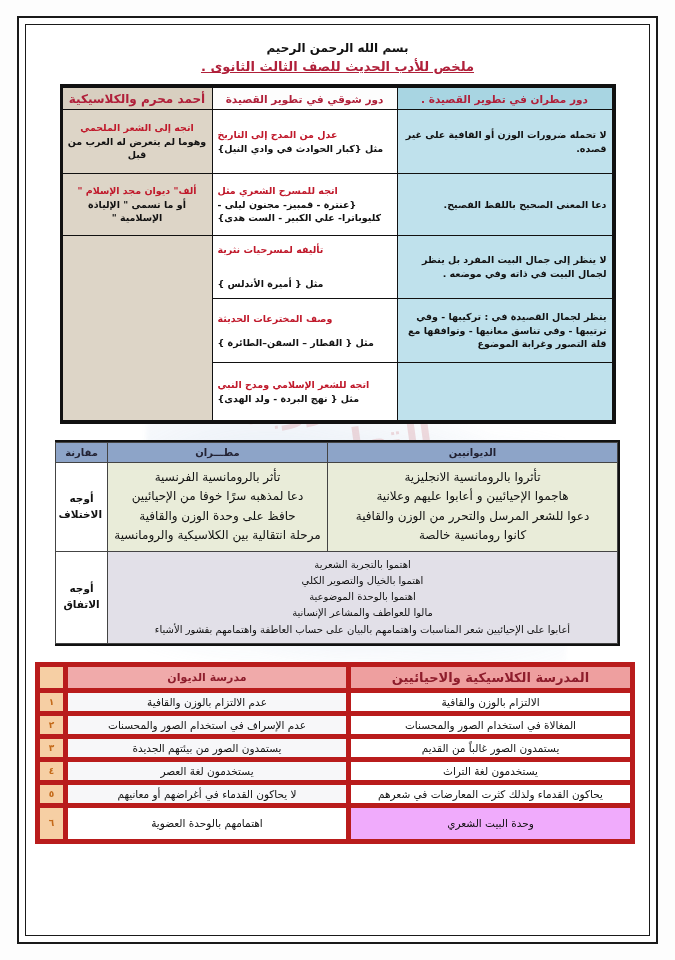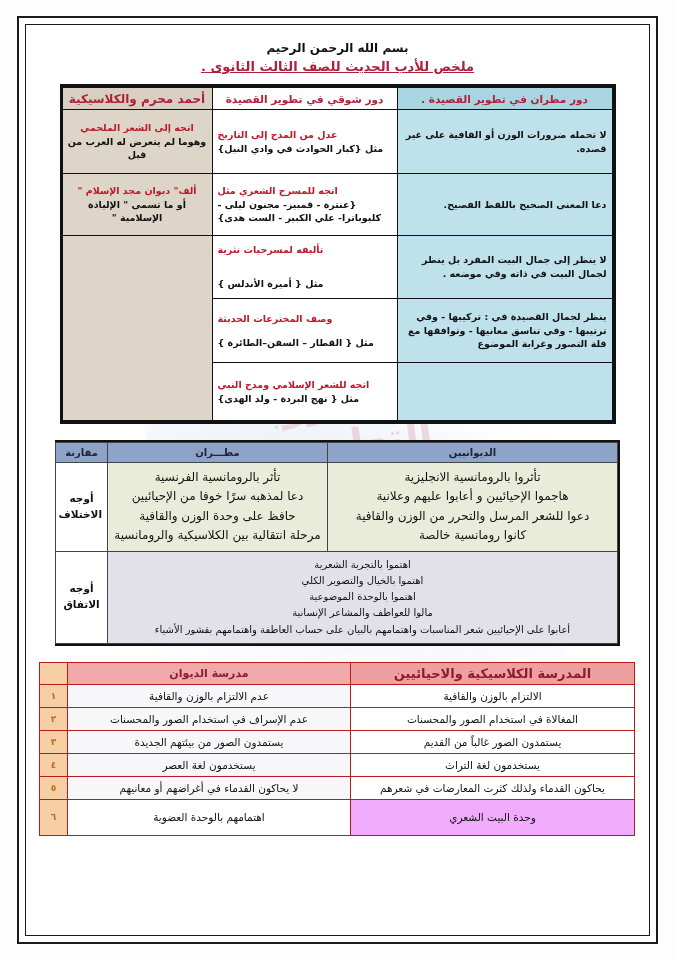--- a/index.html
+++ b/index.html
@@ -222,21 +222,21 @@
   .t2 ul, .t2 ol { list-style: none; margin: 0; padding: 0; }
   .t2 li { white-space: nowrap; }
 
   
   .t3-wrap {
     margin: 16px auto 0 auto;
     width: 595px;
     box-sizing: border-box;
   }
   table.t3 { width: 100%; }
-  table.t3 td, table.t3 th { border: 1px solid #b91c1c; }
+  table.t3 td, table.t3 th { border: 5px solid #b91c1c; }
   .t3 .num {
     width: 28px;
     background: #f6cfa4;
     color: #c46a1a;
     font-size: 9px;
     text-align: center;
     font-weight: bold;
   }
   .t3 .h-diwan {
     background: #f0aaaa;

